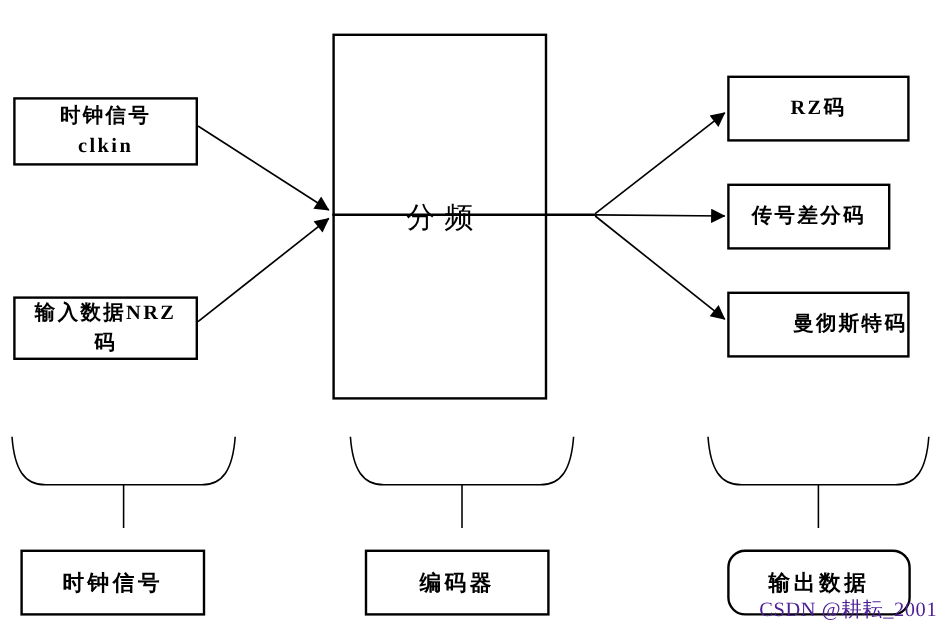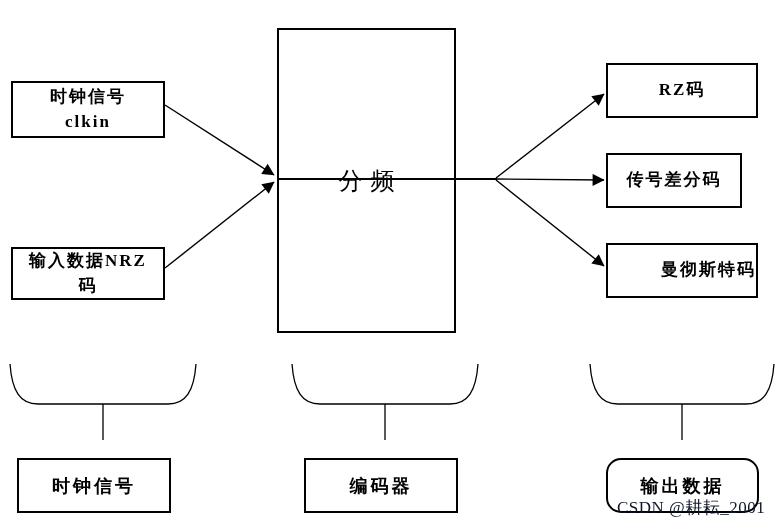--- a/index.html
+++ b/index.html
@@ -140,15 +140,15 @@
   </div>
 
   <div class="box group-box" style="left:304px; top:458px; width:154px; height:55px;text-align:center;">
     <span>编码器</span>
   </div>
 
   <div class="box group-box" style="left:606px; top:458px; width:153px; height:55px;border-radius:15px;">
     <span>输出数据</span>
   </div>
 
-  <div id="watermark" style="color: #0f172a;">CSDN @耕耘_2001</div>
+  <div id="watermark" style="color: #4c1d95; text-align: right;">CSDN @耕耘_2001</div>
 
 </div>
 
 </body></html>

